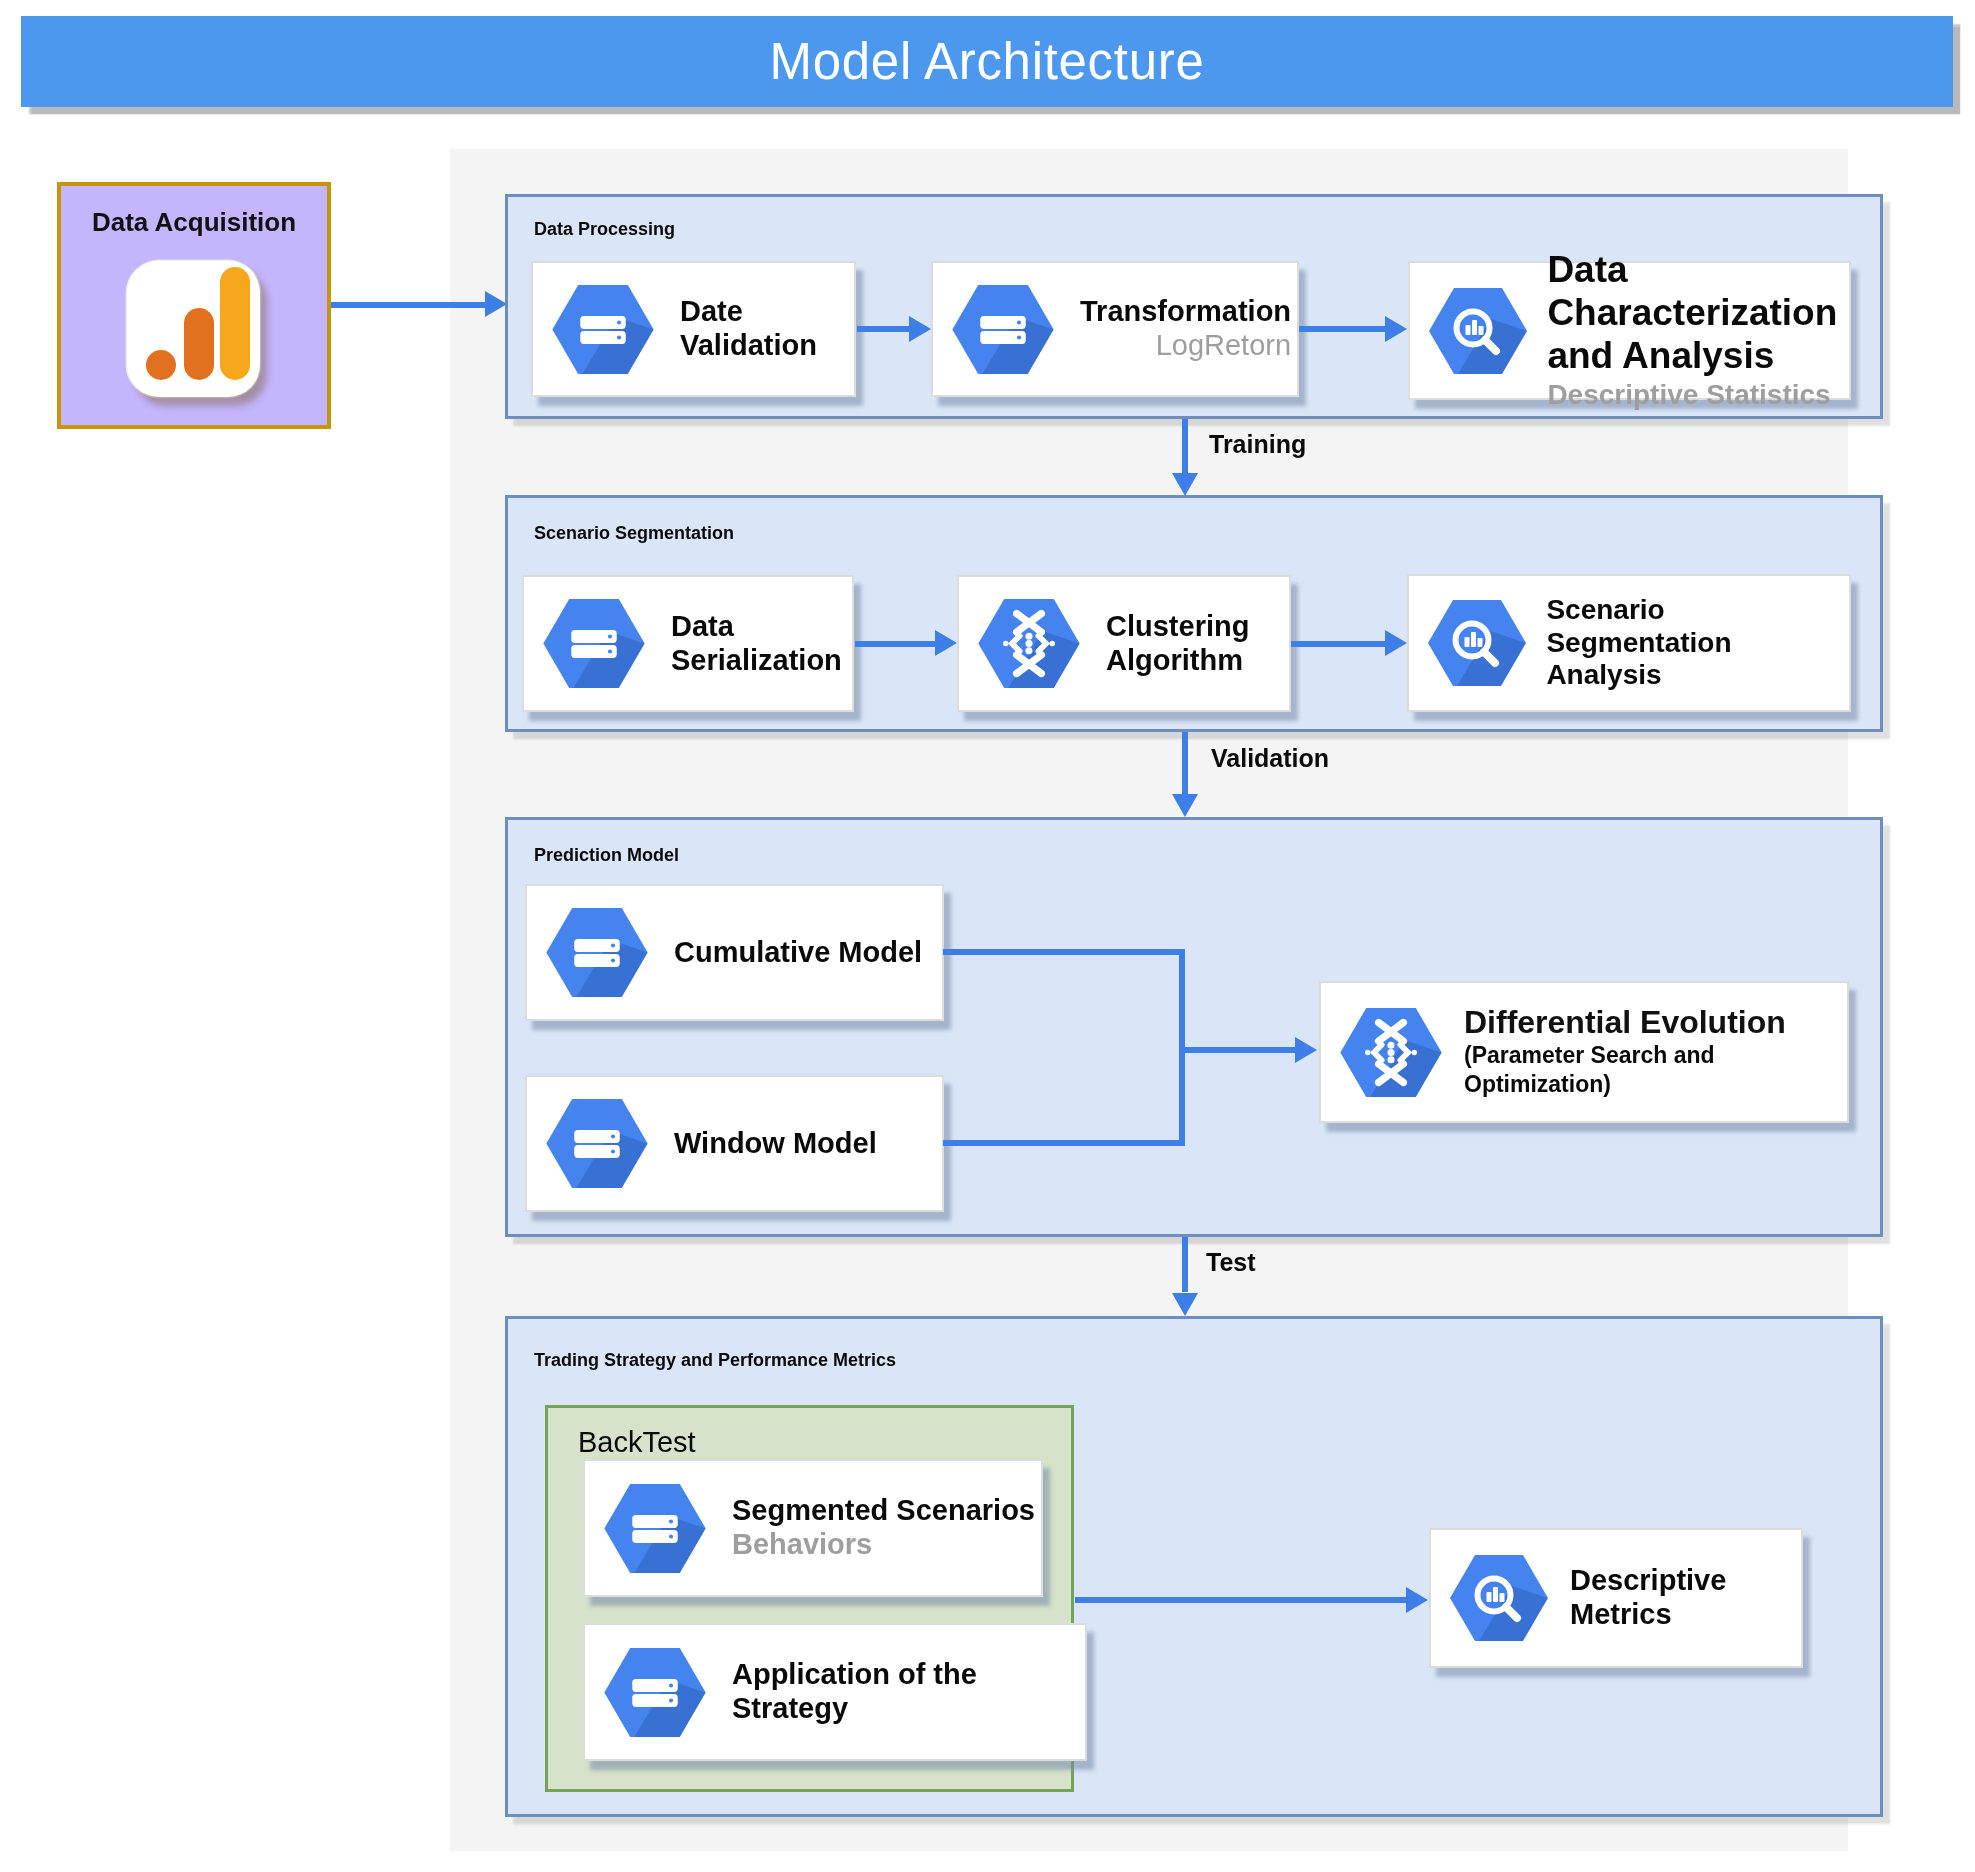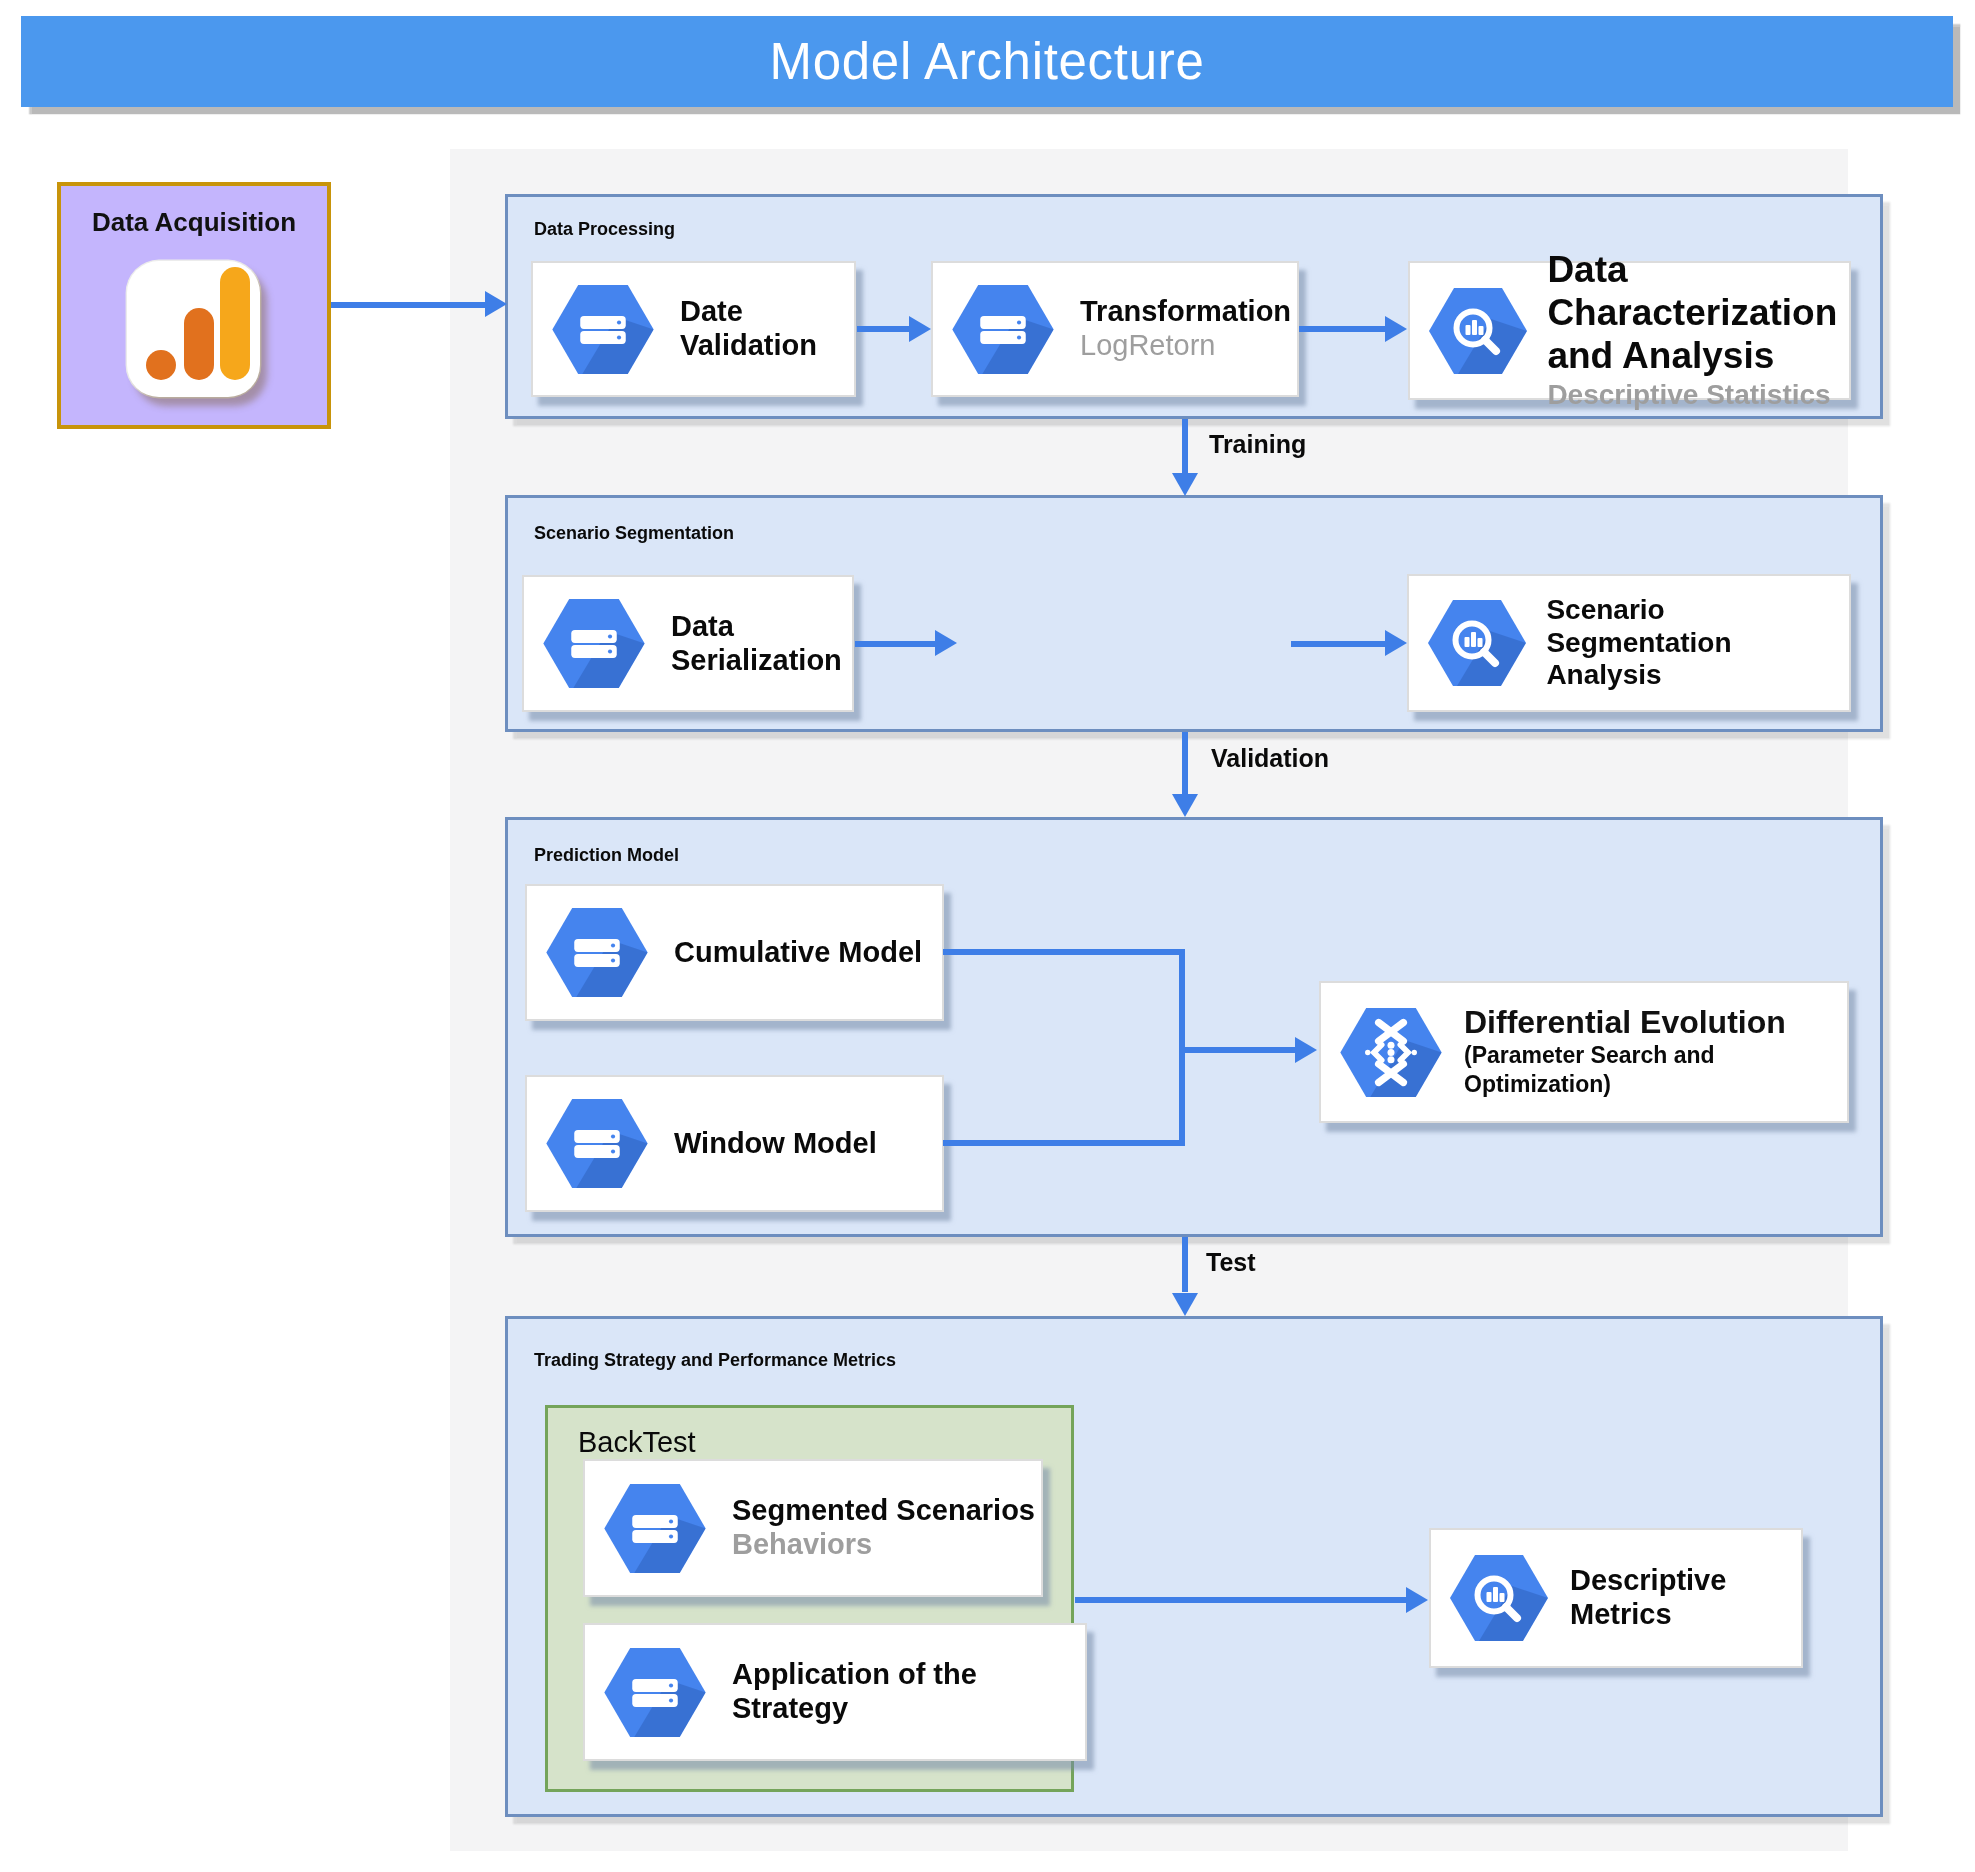--- a/index.html
+++ b/index.html
@@ -31,21 +31,21 @@
   .ga-bar1{position:absolute;left:57px;bottom:16.6px;width:30px;height:72px;border-radius:15px;background:#E1711E;}
   .ga-bar2{position:absolute;left:93px;bottom:16.6px;width:30px;height:113px;border-radius:15px;background:#F6A71B;}
 
   
   .box{position:absolute;background:#ffffff;border:2.1px solid #dcdcdc;box-sizing:border-box;
        box-shadow:7px 9px 4.2px rgba(118,138,168,0.55);
        display:flex;align-items:center;padding-left:18px;gap:25px;}
   .box .txt{display:flex;flex-direction:column;justify-content:center;}
   .ttl{font-weight:bold;font-size:29px;line-height:1.16;color:#0a0a0a;}
   .sub{font-size:29px;line-height:1.2;color:#9E9E9E;font-weight:bold;}
-  .sub.rg{font-weight:400;}
+  .sub.rg{font-weight:400;text-align:right;}
   .de-ttl{font-weight:bold;font-size:32px;line-height:1.15;}
   .de-sub{font-weight:bold;font-size:23px;line-height:1.3;color:#0a0a0a;}
   .hex{width:104px;height:91px;flex:0 0 auto;}
   .hex.sm{width:100px;height:88px;}
 
   
   .green{position:absolute;left:545px;top:1405px;width:529px;height:387px;background:#D6E3CA;
          border:3.5px solid #74A45A;box-sizing:border-box;}
   .green .glabel{position:absolute;left:30px;top:18px;font-size:29px;font-weight:400;color:#0a0a0a;}
 
@@ -173,20 +173,28 @@
 
   <div class="box" style="left:522px;top:575px;width:332px;height:137px;">
     <svg class="hex" viewBox="0 0 100 88">
         <use href="#sym-sql"></use>
       </svg>
     <div class="txt" style="width:180px;">
         <span class="ttl">Data Serialization</span>
       </div>
   </div>
 
+  <div class="box" style="left:957px;top:575px;width:334px;height:137px;">
+    <svg class="hex" viewBox="0 0 100 88">
+        <use href="#sym-genomics"></use>
+      </svg>
+    <div class="txt" style="width:166px;">
+        <span class="ttl">Clustering Algorithm</span>
+      </div>
+  </div>
 
   <div class="box" style="left:1407px;top:574px;width:444px;height:138px;gap:19.4px;">
     <svg class="hex sm" viewBox="0 0 100 88">
         <use href="#sym-bq"></use>
       </svg>
     <div class="txt" style="width:325px;">
         <span class="ttl" style="font-size:28px;">Scenario Segmentation Analysis</span>
       </div>
   </div>
 

